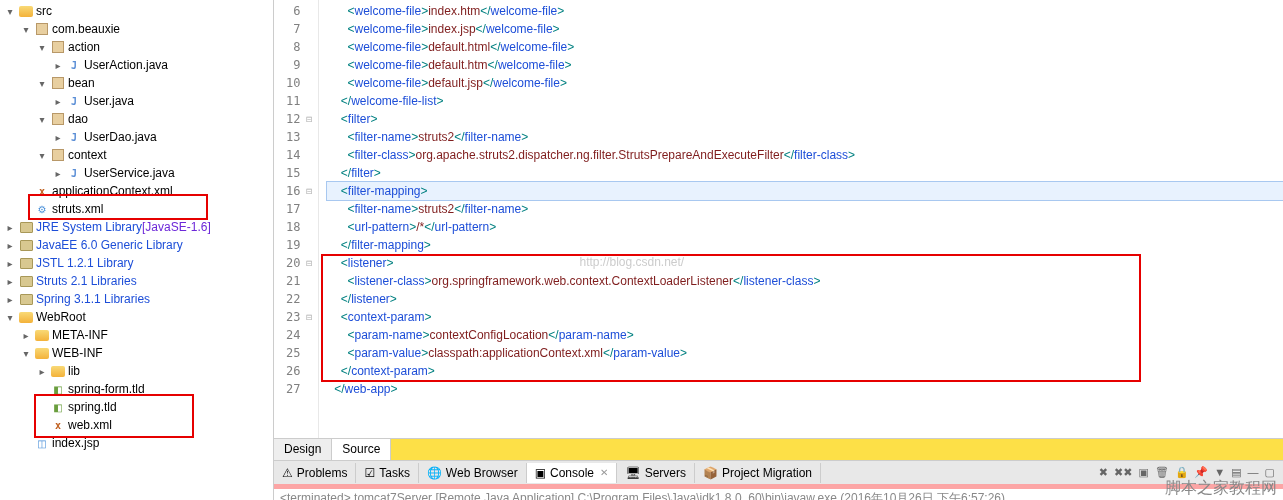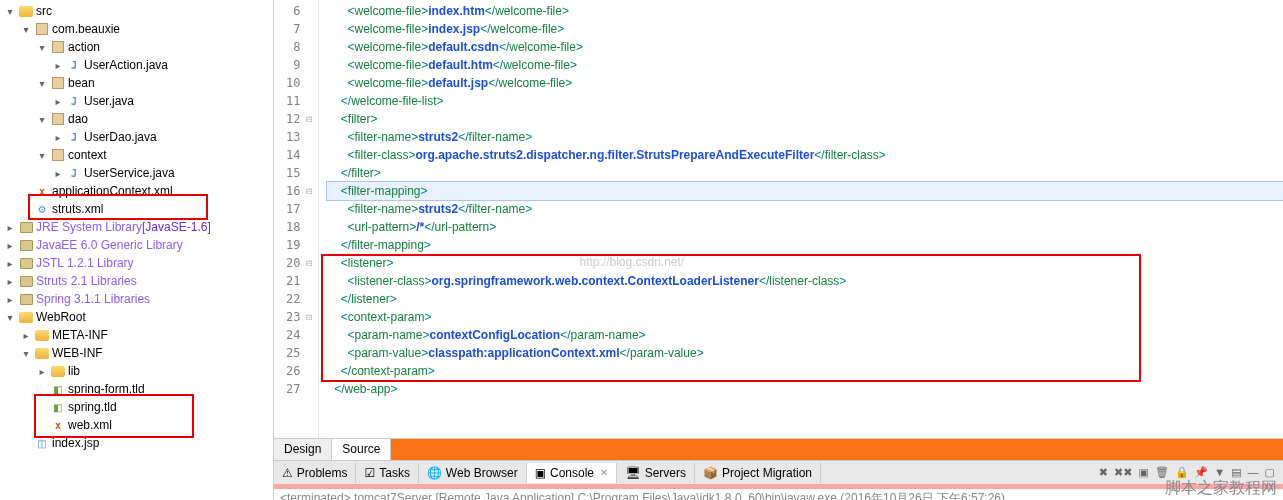--- a/index.html
+++ b/index.html
@@ -3,37 +3,37 @@
 <meta charset="utf-8">
 <style>
 * { margin:0; padding:0; box-sizing:border-box; font-family:"Segoe UI",Tahoma,sans-serif; font-size:12px; }
 body { display:flex; width:1283px; height:500px; background:#f0f0f0; overflow:hidden; }
 .tree-pane { width:274px; background:#fff; border-right:1px solid #ccc; overflow:auto; padding:2px 0; position:relative; }
 .tree-pane ul { list-style:none; }
 .tree-row { display:flex; align-items:center; height:18px; padding-left:4px; white-space:nowrap; cursor:pointer; }
 .tw { display:inline-block; width:12px; text-align:center; color:#666; font-size:10px; }
 .ic { display:inline-flex; align-items:center; justify-content:center; width:16px; height:16px; margin:0 2px; font-size:10px; }
 .lbl { color:#000; }
-.lbl.lib { color:#8b5cf6; }
+.lbl.lib { color:#1d4ed8; }
 .ver { color:#6d28d9; }
 .ind-1 { padding-left:4px; } .ind-2 { padding-left:20px; } .ind-3 { padding-left:36px; }
 .ind-4 { padding-left:52px; }
 .hl-box { position:absolute; border:2px solid #e60000; pointer-events:none; }
 .editor-pane { flex:1; display:flex; flex-direction:column; background:#fff; }
 .code-area { flex:1; display:flex; overflow:auto; background:#fff; position:relative; }
 .gutter { background:#fff; border-right:1px solid #e8e8e8; text-align:right; padding:2px 6px 2px 12px; }
 .gutter .ln { height:18px; color:#808080; font-family:Consolas,monospace; font-size:12px; display:flex; align-items:center; justify-content:flex-end; }
 .fold { display:inline-block; width:10px; margin-left:2px; color:#aaa; font-size:8px; }
 .code-body { flex:1; font-family:Consolas,monospace; font-size:13px; padding:2px 0 2px 8px; position:relative; }
 .code-line { height:18px; white-space:pre; display:flex; align-items:center; }
-.tag-ang { color:#008080; } .tag-name { color:#15803d; } .txt-b { color:#1d4ed8; font-weight:bold; }
+.tag-ang { color:#008080; } .tag-name { color:#1d4ed8; } .txt-b { color:#7f1d1d; font-weight:normal; }
 .cursor-line { background:#e8f2fe; outline:1px solid #a8c8f0; }
 .watermark { position:absolute; color:#ccc; font-family:Liberation Sans, sans-serif; pointer-events:none; }
 .code-hl { position:absolute; border:2px solid #e60000; pointer-events:none; }
-.tabs-bottom { display:flex; border-top:1px solid #ccc; background:#f97316; height:22px; }
+.tabs-bottom { display:flex; border-top:1px solid #ccc; background:#fde047; height:22px; }
 .tab-b { padding:3px 10px; border-right:1px solid #ccc; background:#eee; cursor:pointer; }
 .tab-b.active { background:#fff; }
 .views-bar { display:flex; align-items:center; background:#e8e8e8; border-top:1px solid #ccc; height:24px; position:relative; }
 .vtab { display:flex; align-items:center; padding:3px 8px; border-right:1px solid #ccc; cursor:pointer; gap:4px; }
 .vtab.active { background:#fff; }
 .vtab .x { color:#999; font-size:10px; margin-left:2px; }
 .views-icons { margin-left:auto; display:flex; gap:6px; padding-right:8px; color:#666; }
 .views-icons span { cursor:pointer; font-size:11px; }
 .status-line { height:16px; background:#fff; border-top:5px solid #fca5a5; font-size:12px; color:#888; padding:1px 6px; overflow:hidden; white-space:nowrap; }
 .i-folder { background:linear-gradient(#f9d976,#f3b23a); border-radius:2px; width:14px; height:11px; }
@@ -233,21 +233,21 @@
         <div class="ln">24<span class="fold"></span></div>
         <div class="ln">25<span class="fold"></span></div>
         <div class="ln">26<span class="fold"></span></div>
         <div class="ln">27<span class="fold"></span></div>
       </div>
     <div class="code-body" id="code-body">
       <div class="watermark" style="top:255px;left:260px;">http://blog.csdn.net/</div>
       <div class="code-hl" style="top:254px;left:2px;width:820px;height:128px;"></div>
     <div class="code-line">&nbsp;&nbsp;&nbsp;&nbsp;&nbsp;&nbsp;<span class="tag-ang">&lt;</span><span class="tag-name">welcome-file</span><span class="tag-ang">&gt;</span><span class="txt-b">index.htm</span><span class="tag-ang">&lt;/</span><span class="tag-name">welcome-file</span><span class="tag-ang">&gt;</span></div>
         <div class="code-line">&nbsp;&nbsp;&nbsp;&nbsp;&nbsp;&nbsp;<span class="tag-ang">&lt;</span><span class="tag-name">welcome-file</span><span class="tag-ang">&gt;</span><span class="txt-b">index.jsp</span><span class="tag-ang">&lt;/</span><span class="tag-name">welcome-file</span><span class="tag-ang">&gt;</span></div>
-        <div class="code-line">&nbsp;&nbsp;&nbsp;&nbsp;&nbsp;&nbsp;<span class="tag-ang">&lt;</span><span class="tag-name">welcome-file</span><span class="tag-ang">&gt;</span><span class="txt-b">default.csdn</span><span class="tag-ang">&lt;/</span><span class="tag-name">welcome-file</span><span class="tag-ang">&gt;</span></div>
+        <div class="code-line">&nbsp;&nbsp;&nbsp;&nbsp;&nbsp;&nbsp;<span class="tag-ang">&lt;</span><span class="tag-name">welcome-file</span><span class="tag-ang">&gt;</span><span class="txt-b">default.html</span><span class="tag-ang">&lt;/</span><span class="tag-name">welcome-file</span><span class="tag-ang">&gt;</span></div>
         <div class="code-line">&nbsp;&nbsp;&nbsp;&nbsp;&nbsp;&nbsp;<span class="tag-ang">&lt;</span><span class="tag-name">welcome-file</span><span class="tag-ang">&gt;</span><span class="txt-b">default.htm</span><span class="tag-ang">&lt;/</span><span class="tag-name">welcome-file</span><span class="tag-ang">&gt;</span></div>
         <div class="code-line">&nbsp;&nbsp;&nbsp;&nbsp;&nbsp;&nbsp;<span class="tag-ang">&lt;</span><span class="tag-name">welcome-file</span><span class="tag-ang">&gt;</span><span class="txt-b">default.jsp</span><span class="tag-ang">&lt;/</span><span class="tag-name">welcome-file</span><span class="tag-ang">&gt;</span></div>
         <div class="code-line">&nbsp;&nbsp;&nbsp;&nbsp;<span class="tag-ang">&lt;/</span><span class="tag-name">welcome-file-list</span><span class="tag-ang">&gt;</span></div>
         <div class="code-line">&nbsp;&nbsp;&nbsp;&nbsp;<span class="tag-ang">&lt;</span><span class="tag-name">filter</span><span class="tag-ang">&gt;</span></div>
         <div class="code-line">&nbsp;&nbsp;&nbsp;&nbsp;&nbsp;&nbsp;<span class="tag-ang">&lt;</span><span class="tag-name">filter-name</span><span class="tag-ang">&gt;</span><span class="txt-b">struts2</span><span class="tag-ang">&lt;/</span><span class="tag-name">filter-name</span><span class="tag-ang">&gt;</span></div>
         <div class="code-line">&nbsp;&nbsp;&nbsp;&nbsp;&nbsp;&nbsp;<span class="tag-ang">&lt;</span><span class="tag-name">filter-class</span><span class="tag-ang">&gt;</span><span class="txt-b">org.apache.struts2.dispatcher.ng.filter.StrutsPrepareAndExecuteFilter</span><span class="tag-ang">&lt;/</span><span class="tag-name">filter-class</span><span class="tag-ang">&gt;</span></div>
         <div class="code-line">&nbsp;&nbsp;&nbsp;&nbsp;<span class="tag-ang">&lt;/</span><span class="tag-name">filter</span><span class="tag-ang">&gt;</span></div>
         <div class="code-line cursor-line">&nbsp;&nbsp;&nbsp;&nbsp;<span class="tag-ang">&lt;</span><span class="tag-name">filter-mapping</span><span class="tag-ang">&gt;</span></div>
         <div class="code-line">&nbsp;&nbsp;&nbsp;&nbsp;&nbsp;&nbsp;<span class="tag-ang">&lt;</span><span class="tag-name">filter-name</span><span class="tag-ang">&gt;</span><span class="txt-b">struts2</span><span class="tag-ang">&lt;/</span><span class="tag-name">filter-name</span><span class="tag-ang">&gt;</span></div>
         <div class="code-line">&nbsp;&nbsp;&nbsp;&nbsp;&nbsp;&nbsp;<span class="tag-ang">&lt;</span><span class="tag-name">url-pattern</span><span class="tag-ang">&gt;</span><span class="txt-b">/*</span><span class="tag-ang">&lt;/</span><span class="tag-name">url-pattern</span><span class="tag-ang">&gt;</span></div>

